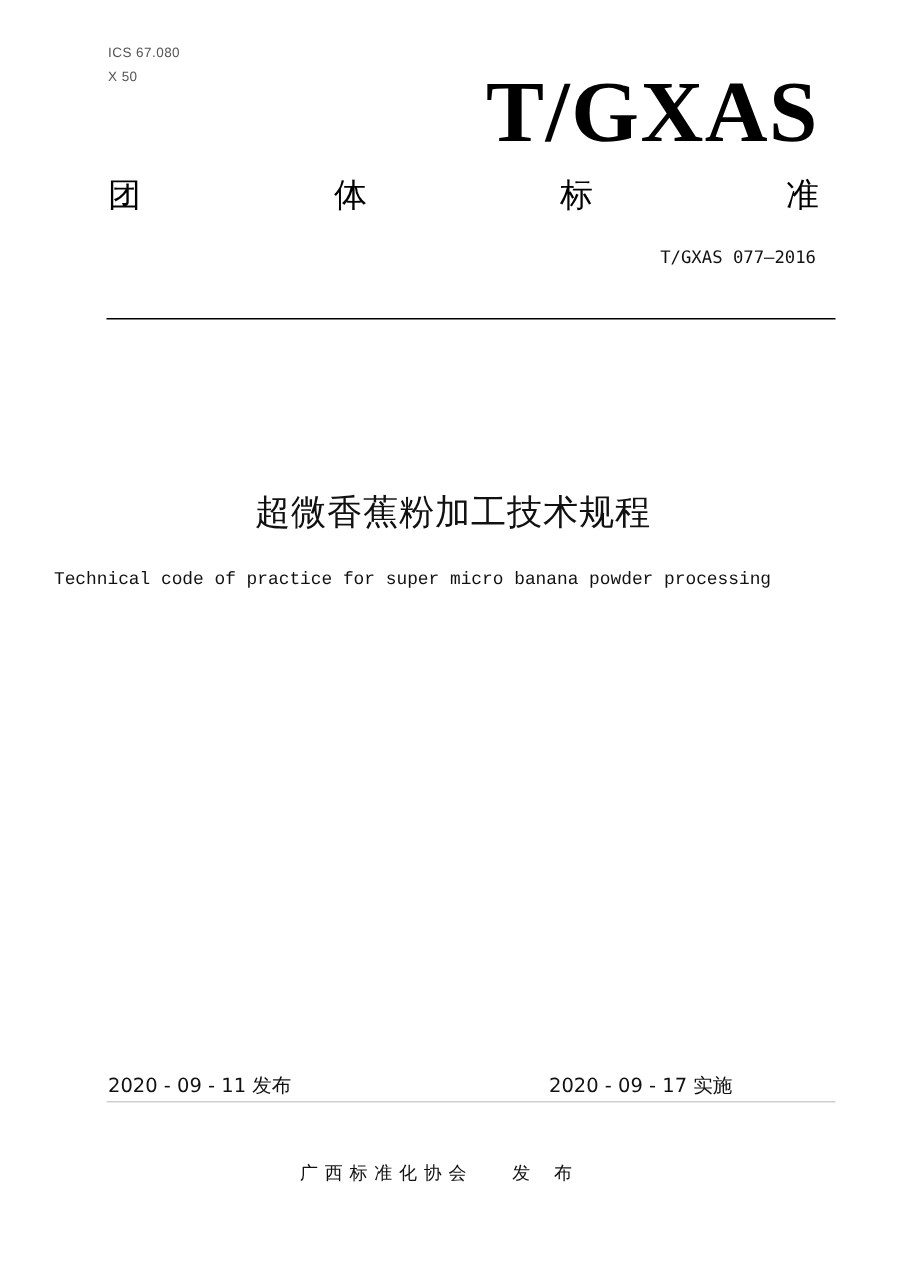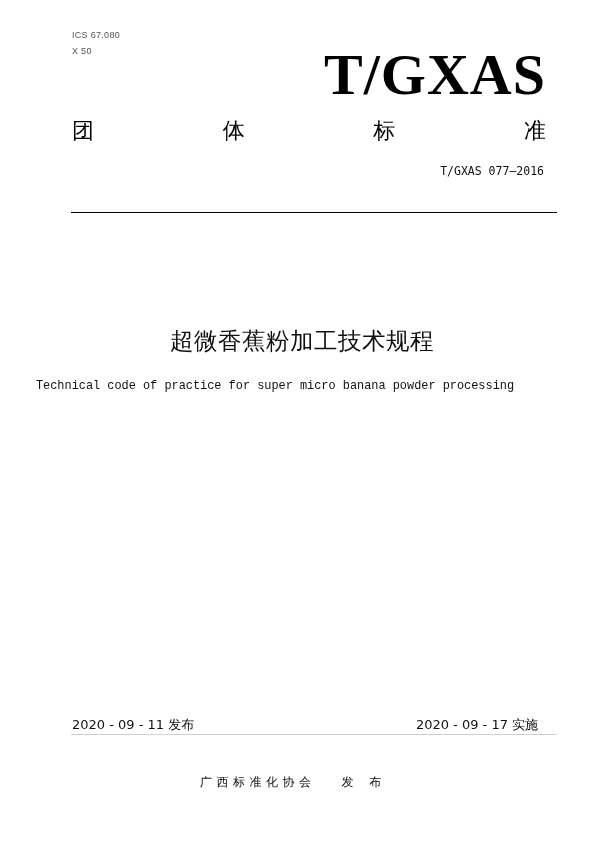--- a/index.html
+++ b/index.html
@@ -100,24 +100,24 @@
 
     .issue-date {
       left: 72px;
       top: 717px;
       font-family: "DejaVu Sans", sans-serif;
       font-size: 13px;
       line-height: 16px;
       color: #111;
     }
     .impl-date {
-      left: 388px;
+      left: 366px;
       width: 178px;
       top: 717px;
-      text-align: center;
+      text-align: left;
       font-family: "DejaVu Sans", sans-serif;
       font-size: 13px;
       line-height: 16px;
       color: #111;
     }
 
     .bottom-rule {
       left: 71px;
       width: 486px;
       top: 734px;

